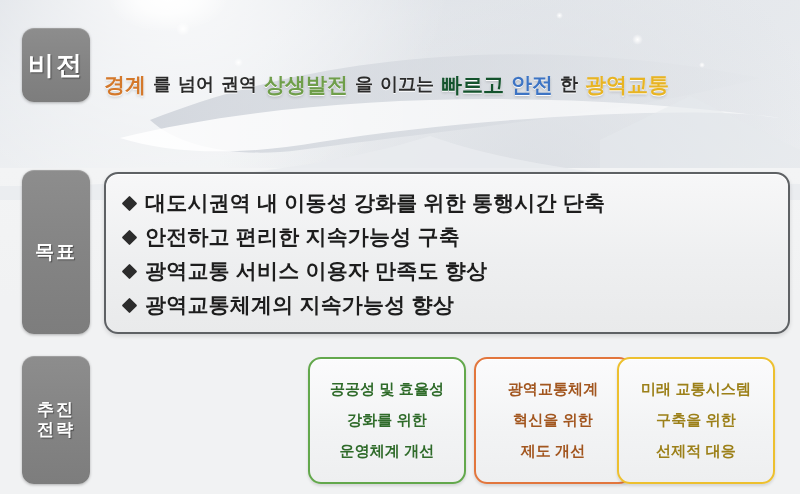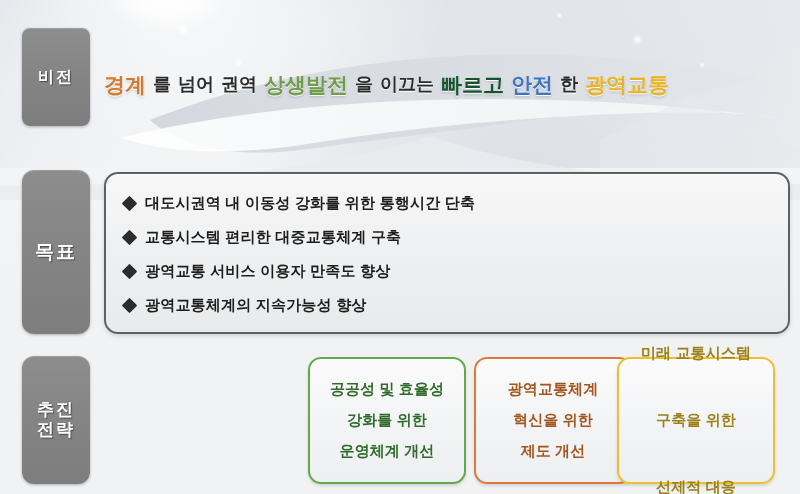--- a/index.html
+++ b/index.html
@@ -72,21 +72,21 @@
     display: flex;
     align-items: center;
     justify-content: center;
     text-align: center;
     font-weight: bold;
     letter-spacing: 2px;
     text-shadow: 1px 1px 1px rgba(0,0,0,0.45);
     line-height: 1.18;
     box-sizing: border-box;
   }
-  #label-vision   { left: 22px; top: 28px;  width: 68px; height: 98px;  font-size: 16px; border-radius: 8px; }
+  #label-vision   { left: 22px; top: 28px;  width: 68px; height: 74px;  font-size: 26px; }
   #label-goal     { left: 22px; top: 170px; width: 68px; height: 164px; font-size: 19px; }
   #label-strategy { left: 22px; top: 356px; width: 68px; height: 128px; font-size: 17px; }
 
   
   .vision-line {
     position: absolute;
     left: 104px; top: 60px;
     width: 690px; height: 48px;
     display: flex;
     align-items: center;
@@ -116,21 +116,21 @@
     border-radius: 14px;
     background: linear-gradient(180deg, #f7f7f8 0%, #eeeff0 55%, #e9eaeb 100%);
     box-shadow: 0 2px 4px rgba(0,0,0,0.13), inset 0 1px 0 rgba(255,255,255,0.9);
     box-sizing: border-box;
     padding: 12px 0 0 18px;
   }
   .goal-item {
     display: flex;
     align-items: center;
     height: 34px;
-    font-size: 15px;
+    font-size: 21px;
     font-weight: bold;
     color: #1d1d1d;
     letter-spacing: 0.2px;
   }
   .goal-bullet {
     display: inline-block;
     width: 11px; height: 11px;
     margin-right: 10px;
     background: #2c2c2c;
     transform: rotate(45deg);
@@ -243,21 +243,21 @@
       <span class="vs-gap"></span>
     </div>
 
   <div id="goals-panel">
       <div class="goal-item">
         <span class="goal-bullet"></span>
         <span>대도시권역 내 이동성 강화를 위한 통행시간 단축</span>
       </div>
       <div class="goal-item">
         <span class="goal-bullet"></span>
-        <span>교통시스템 편리한 대중교통체계 구축</span>
+        <span>안전하고 편리한 지속가능성 구축</span>
       </div>
       <div class="goal-item">
         <span class="goal-bullet"></span>
         <span>광역교통 서비스 이용자 만족도 향상</span>
       </div>
       <div class="goal-item">
         <span class="goal-bullet"></span>
         <span>광역교통체계의 지속가능성 향상</span>
       </div>
     </div>
@@ -265,19 +265,19 @@
   <div class="strategy-box" id="strategy-box-2" style="border-color: rgb(99, 168, 76); color: rgb(47, 107, 42);">
       <span class="strategy-line">공공성 및 효율성</span>
       <span class="strategy-line">강화를 위한</span>
       <span class="strategy-line">운영체계 개선</span>
     </div>
   <div class="strategy-box" id="strategy-box-3" style="border-color: rgb(226, 118, 61); color: rgb(162, 86, 31);">
       <span class="strategy-line">광역교통체계</span>
       <span class="strategy-line">혁신을 위한</span>
       <span class="strategy-line">제도 개선</span>
     </div>
-  <div class="strategy-box" id="strategy-box-4" style="border-color: rgb(237, 192, 47); color: rgb(156, 128, 25); gap: 36px;">
+  <div class="strategy-box" id="strategy-box-4" style="border-color: rgb(237, 192, 47); color: rgb(156, 128, 25);">
       <span class="strategy-line">미래 교통시스템</span>
       <span class="strategy-line">구축을 위한</span>
       <span class="strategy-line">선제적 대응</span>
     </div>
 
 </div>
 
 </body></html>

